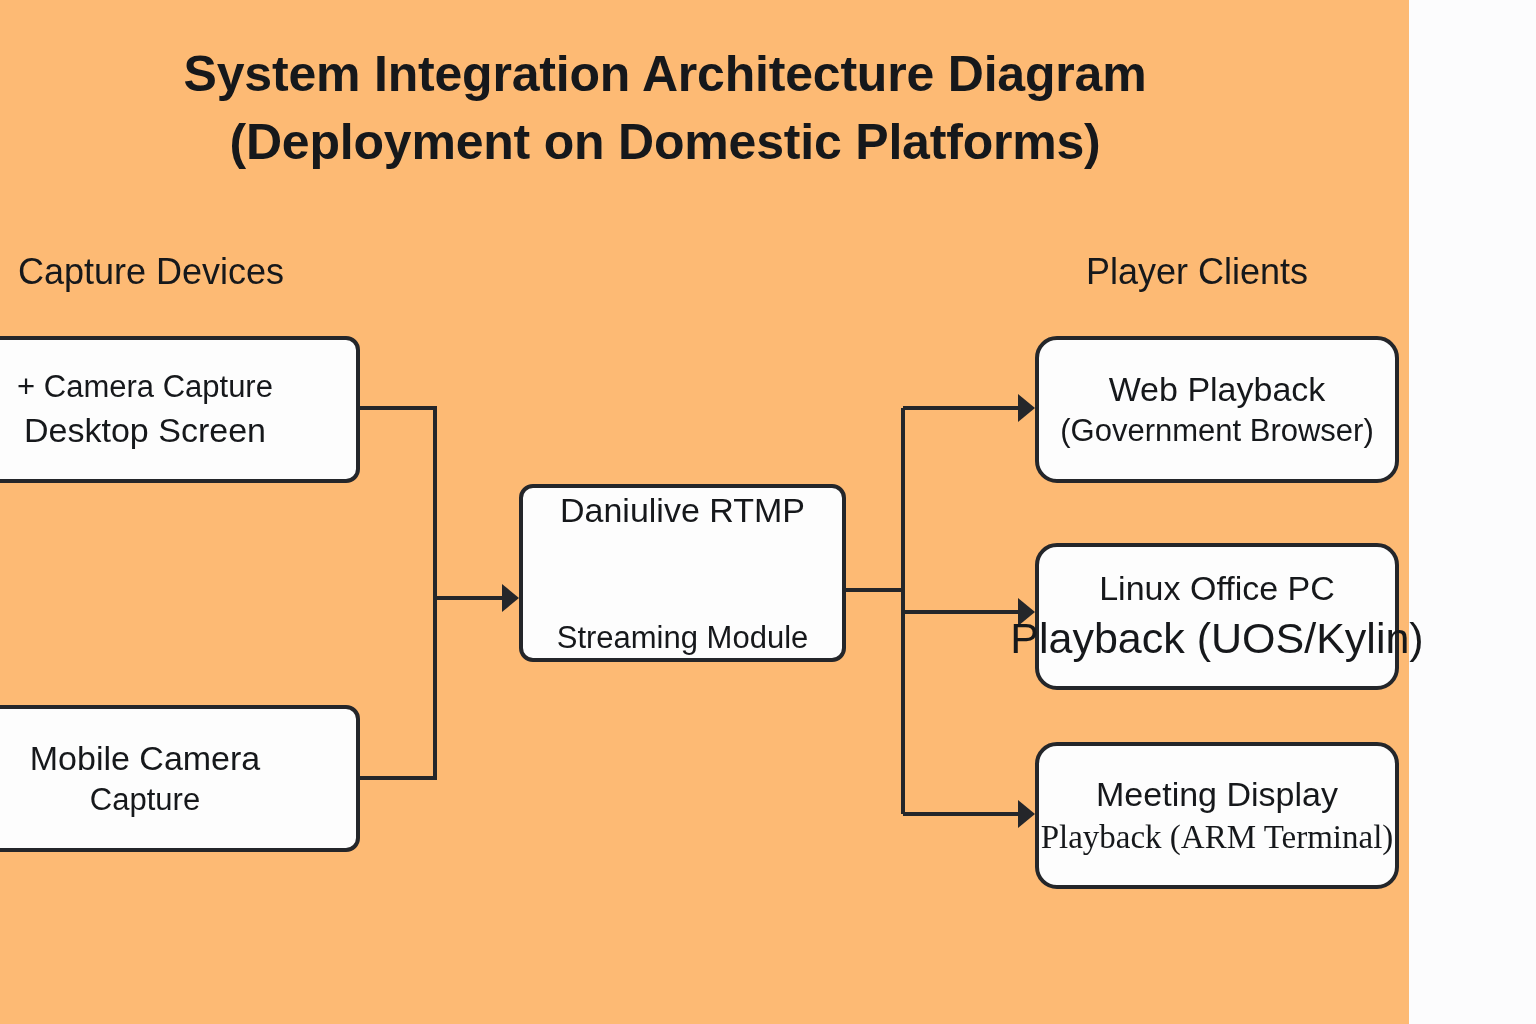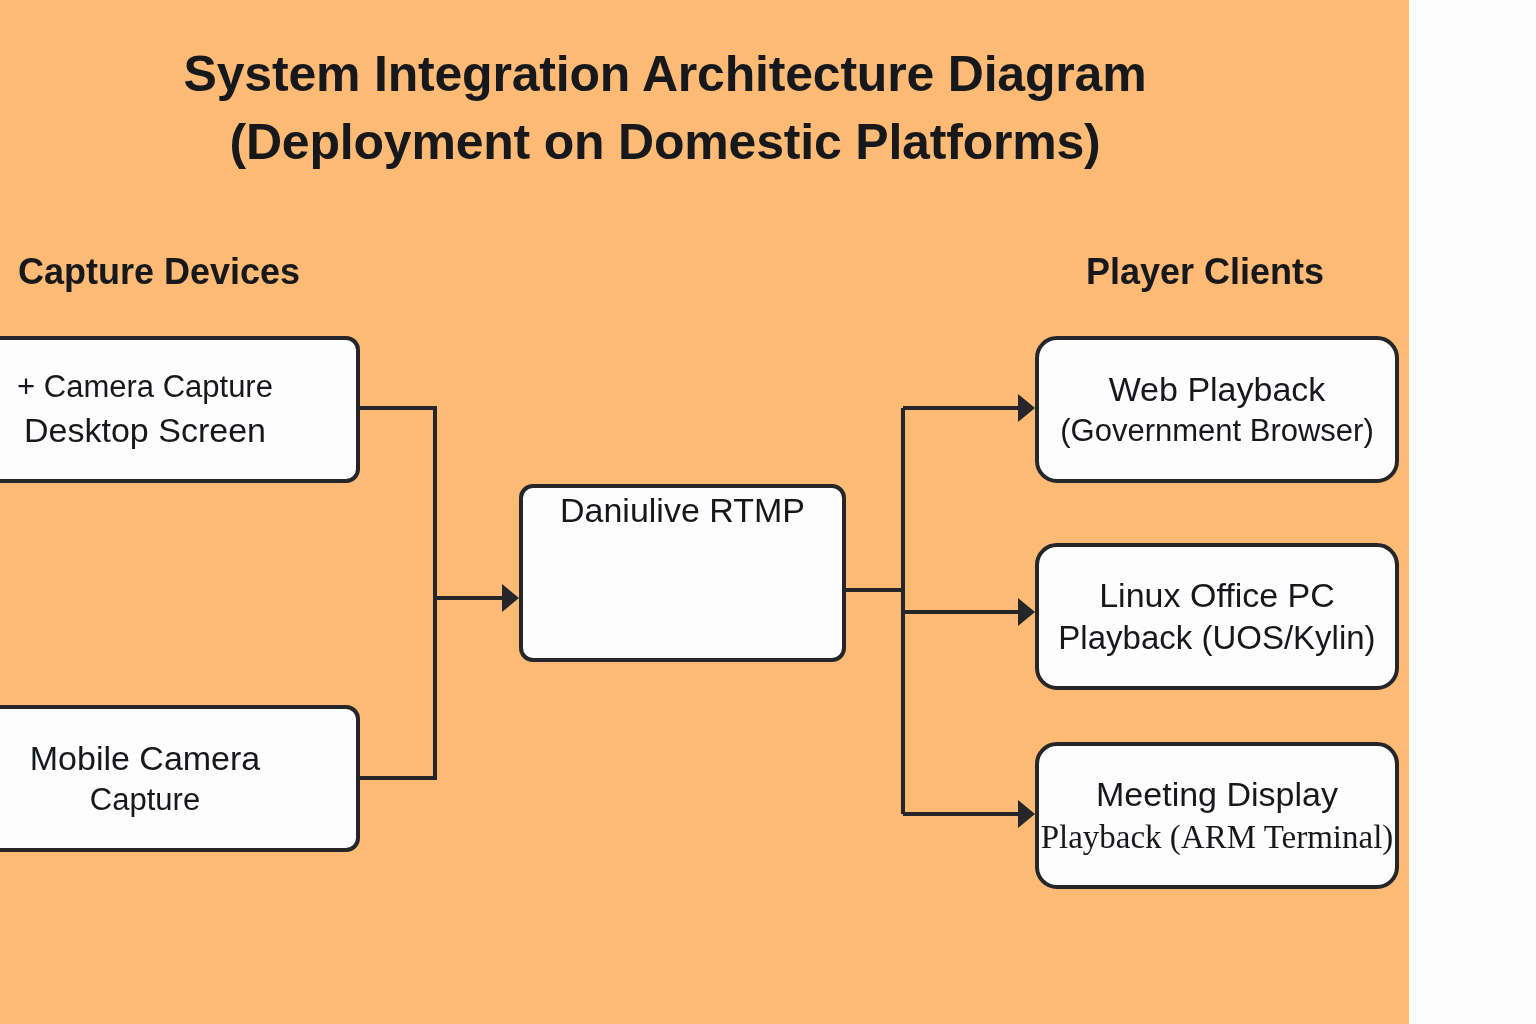--- a/index.html
+++ b/index.html
@@ -36,21 +36,21 @@
     line-height: 1.36;
     letter-spacing: -0.2px;
     color: #16181b;
     white-space: pre-line;
   }
 
   
   .col-head {
     position: absolute;
     font-size: 36px;
-    font-weight: 700;
+    font-weight: 400;
     color: #16181b;
     line-height: 1;
     white-space: nowrap;
   }
   .col-head.capture { left: 18px;   top: 254px; }
   .col-head.network { left: 545px;  top: 254px; }
   .col-head.clients { left: 1086px; top: 254px; }
 
   
   .node {
@@ -93,21 +93,21 @@
   .node.player {
     left: 1035px; width: 364px; height: 147px; border-radius: 22px;
   }
   .node.player-web     { top: 336px; }
   .node.player-linux   { top: 543px; text-align: right; }
   .node.player-meeting { top: 742px; text-align: center; }
 
   .node .ln-1 { font-size: 34px; }
   .node .ln-2 { font-size: 31px; }
   .node.player-meeting .ln-2 { font-size: 33px; font-family: Liberation Serif, serif; }
-  .node.player-linux   .ln-2 { font-size: 33px; }
+  .node.player-linux   .ln-2 { font-size: 43px; }
 
   
   #wires {
     position: absolute;
     left: 0; top: 0;
     width: 1536px; height: 1024px;
     pointer-events: none;
   }
   #wires path, #wires line { fill: none; stroke: #24262a; stroke-width: 4; }
   #wires polygon { fill: #24262a; }
@@ -164,20 +164,21 @@
     <span class="ln ln-1">Desktop Screen</span>
   </div>
 
   <div class="node capture-mobile">
     <span class="ln ln-1">Mobile Camera</span>
     <span class="ln ln-2">Capture</span>
   </div>
 
   <div class="node rtmp">
     <span class="ln ln-1">Daniulive RTMP</span>
+    <span class="ln ln-2">Streaming Module</span>
   </div>
 
   <div class="node player player-web">
     <span class="ln ln-1">Web Playback</span>
     <span class="ln ln-2">(Government Browser)</span>
   </div>
 
   <div class="node player player-linux">
     <span class="ln ln-1">Linux Office PC</span>
     <span class="ln ln-2">Playback (UOS/Kylin)</span>

